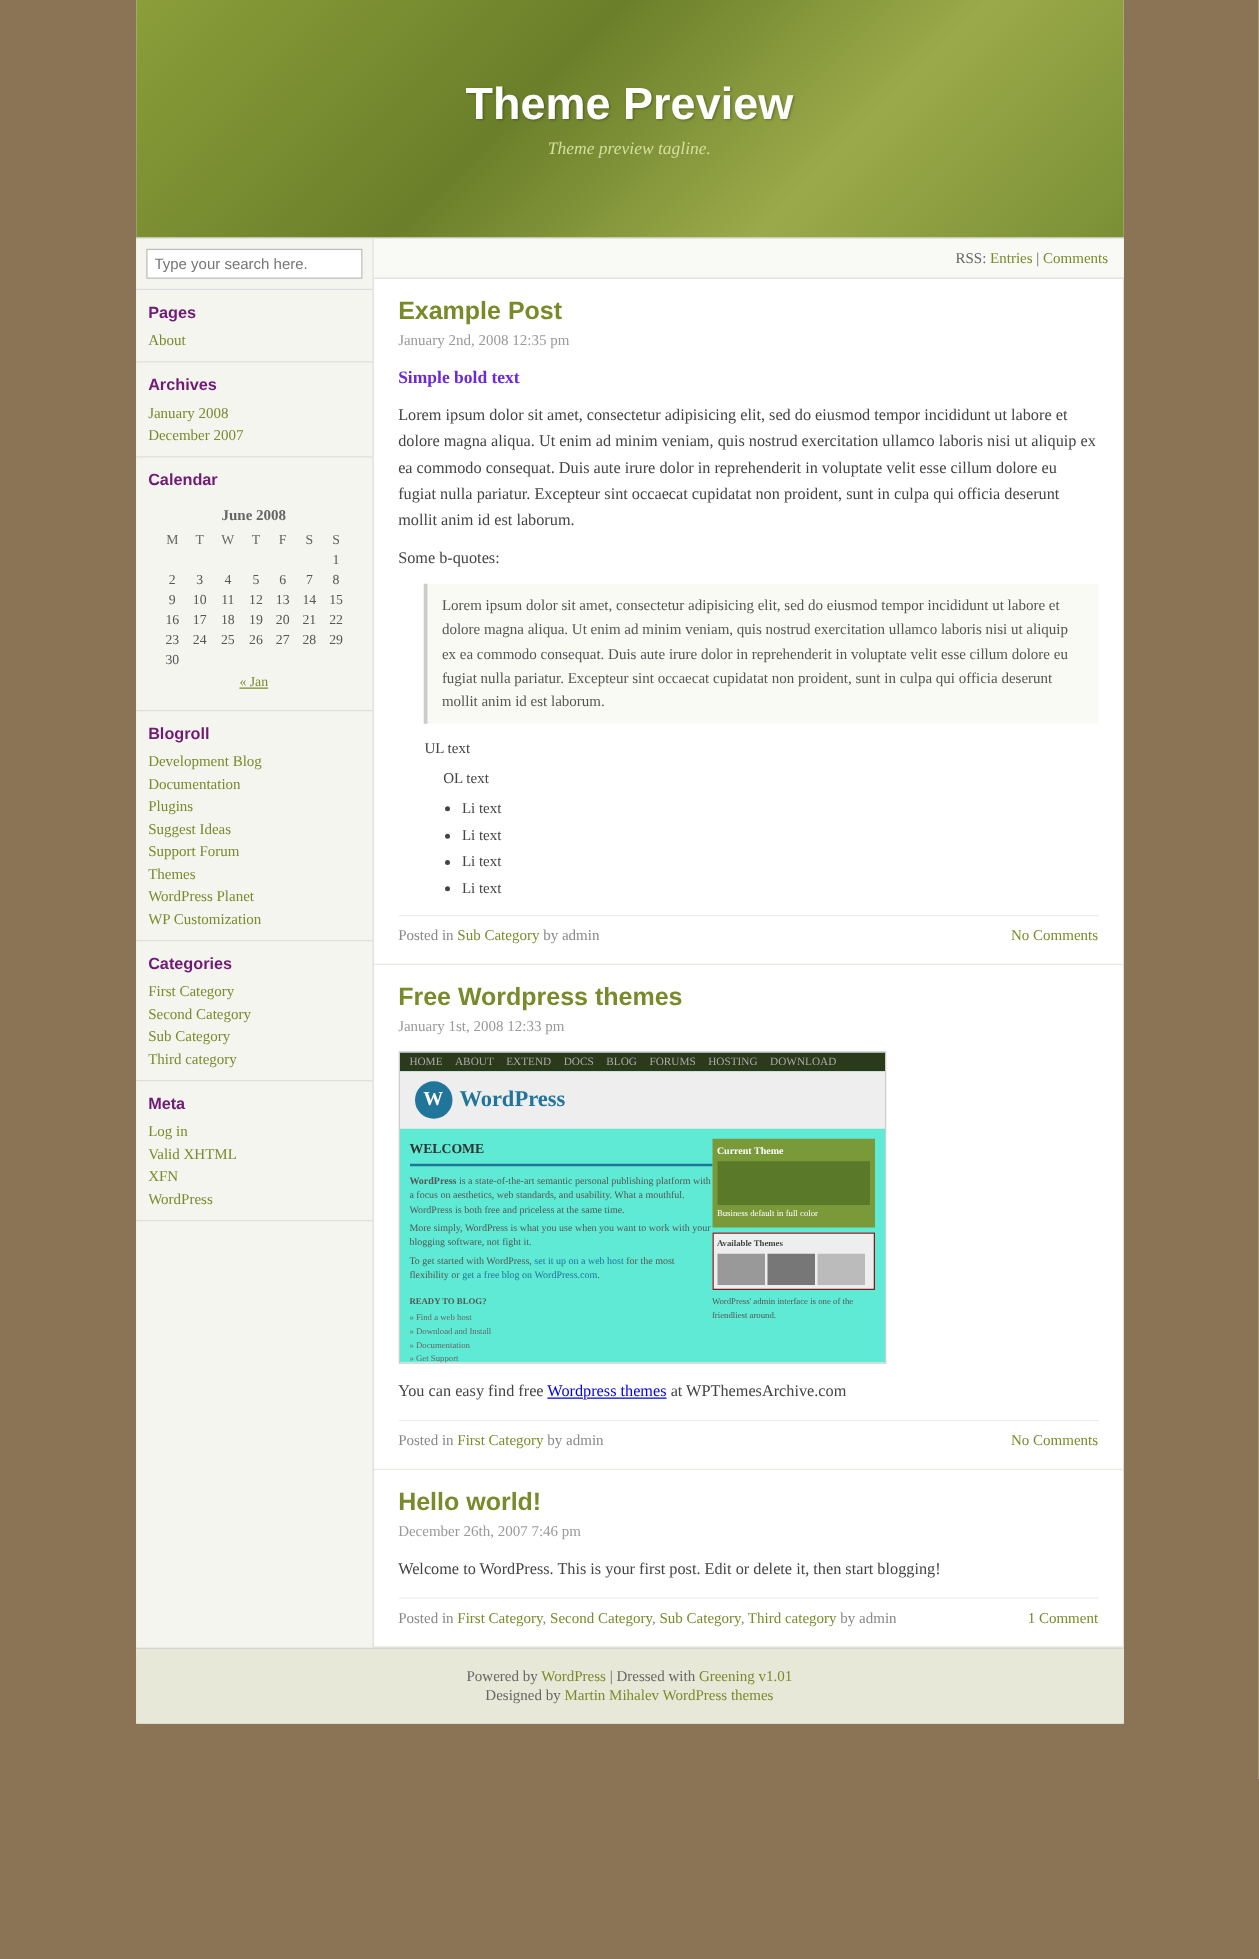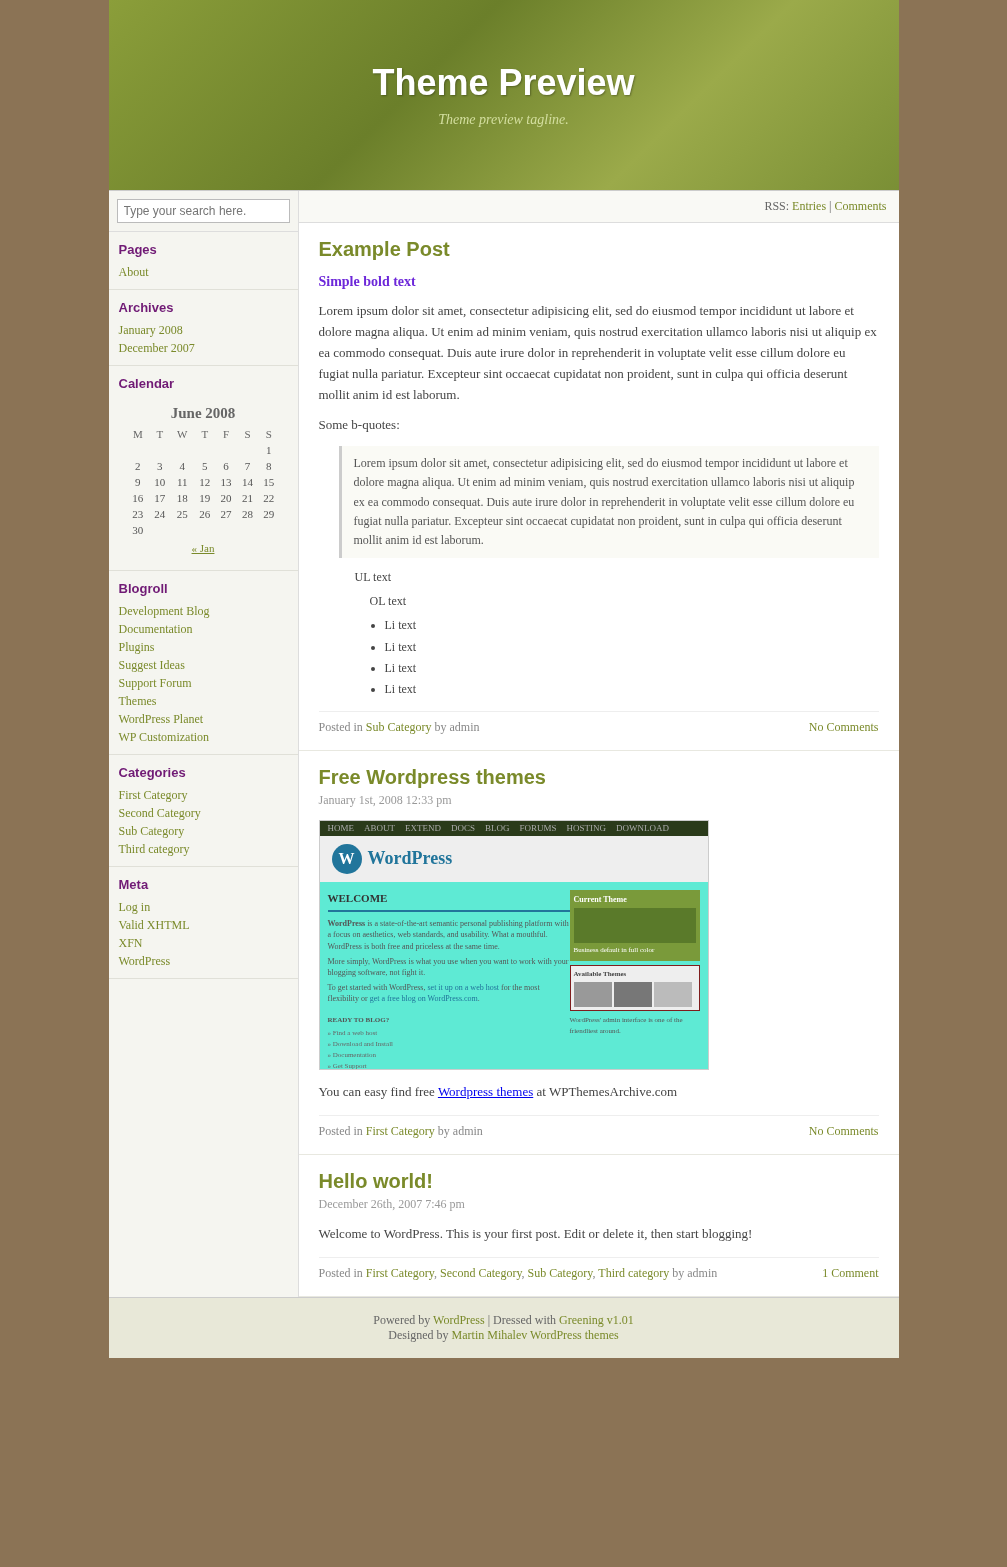--- a/index.html
+++ b/index.html
@@ -46,21 +46,21 @@
     }
     
     .sidebar-section { padding: 10px 10px 8px 10px; border-bottom: 1px solid #e0e0d8; }
     .sidebar-section h3 { font-size: 13px; font-weight: bold; color: #701a75; margin-bottom: 6px; font-family: Arial, sans-serif; }
     .sidebar-section ul { list-style: none; padding: 0; margin: 0; }
     .sidebar-section ul li { padding: 1px 0; }
     .sidebar-section ul li a { color: #7a8a2a; text-decoration: none; font-size: 12px; }
     
     
     .calendar-wrap { padding: 8px; font-size: 11px; }
-    .calendar-wrap h4 { text-align: center; color: #666; margin-bottom: 4px; font-size: 15px; }
+    .calendar-wrap h4 { text-align: center; color: #666; margin-bottom: 4px; font-size: 12px; }
     .cal-table { width: 100%; border-collapse: collapse; }
     .cal-table th { text-align: center; color: #666; font-weight: normal; padding: 2px; font-size: 11px; }
     .cal-table td { text-align: center; padding: 2px 1px; color: #555; font-size: 11px; }
     .cal-nav { text-align: center; margin-top: 4px; }
     .cal-nav a { color: #7a8a2a; font-size: 11px; }
     
     
     #content { flex: 1; padding: 0; }
     
     .rss-bar {
@@ -308,26 +308,27 @@
         <span>RSS:</span>
         <a href="#">Entries</a>
         <span>|</span>
         <a href="#">Comments</a>
       </div>
 
       <div class="post">
         <h2>
           <a href="#">Example Post</a>
         </h2>
+        <div class="post-date">January 2nd, 2008 12:35 pm</div>
         <div class="post-content">
           <h3>Simple bold text</h3>
           <p>Lorem ipsum dolor sit amet, consectetur adipisicing elit, sed do eiusmod tempor incididunt ut labore et dolore magna aliqua. Ut enim ad minim veniam, quis nostrud exercitation ullamco laboris nisi ut aliquip ex ea commodo consequat. Duis aute irure dolor in reprehenderit in voluptate velit esse cillum dolore eu fugiat nulla pariatur. Excepteur sint occaecat cupidatat non proident, sunt in culpa qui officia deserunt mollit anim id est laborum.</p>
           <p>Some b-quotes:</p>
           <blockquote>Lorem ipsum dolor sit amet, consectetur adipisicing elit, sed do eiusmod tempor incididunt ut labore et dolore magna aliqua. Ut enim ad minim veniam, quis nostrud exercitation ullamco laboris nisi ut aliquip ex ea commodo consequat. Duis aute irure dolor in reprehenderit in voluptate velit esse cillum dolore eu fugiat nulla pariatur. Excepteur sint occaecat cupidatat non proident, sunt in culpa qui officia deserunt mollit anim id est laborum.</blockquote>
-          <ul style="list-style:none; margin-left:36px;">
+          <ul style="list-style:none; margin-left:21px;">
             <li>UL text</li>
             <ul style="list-style:none; margin-left:15px;">
               <li>OL text</li>
               <ul style="list-style:disc; margin-left:15px;">
                 <li>Li text</li>
                 <li>Li text</li>
                 <li>Li text</li>
                 <li>Li text</li>
               </ul>
             </ul>

